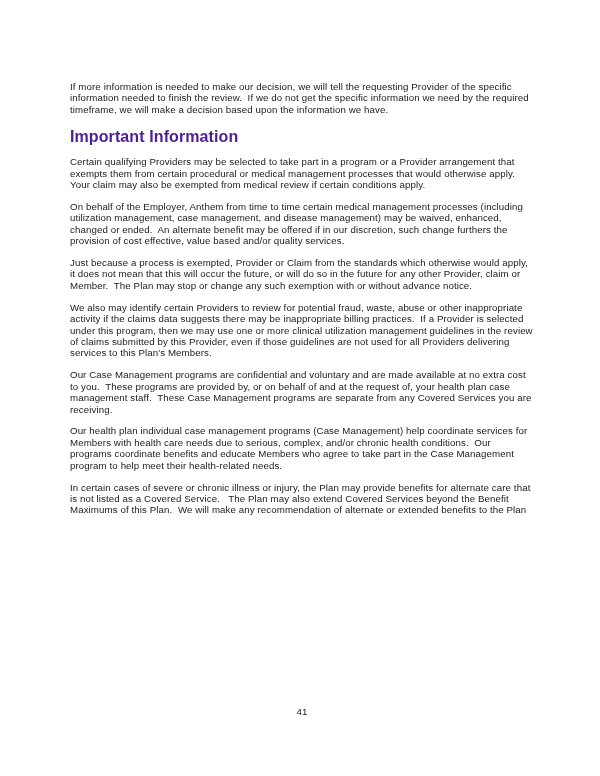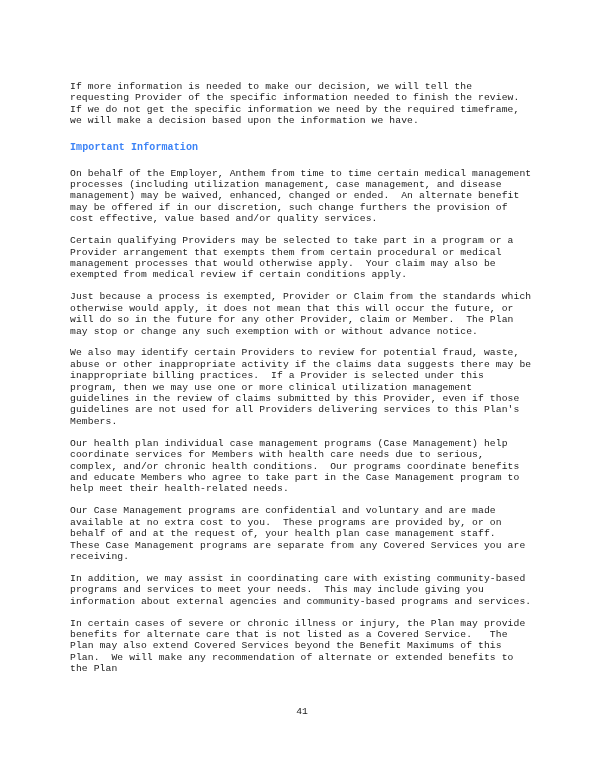--- a/index.html
+++ b/index.html
@@ -6,45 +6,45 @@
     margin: 0;
     padding: 0;
     background: #ffffff;
   }
   .page {
     position: relative;
     width: 600px;
     height: 716px;
     background: #ffffff;
     overflow: hidden;
-    font-family: Liberation Mono, monospace;
+    font-family: Liberation Sans, sans-serif;
     color: #1a1a1a;
   }
   .content {
     position: absolute;
     top: 81px;
     left: 70px;
     width: 464px;
   }
   p.body {
     margin: 0 0 10.5px 0;
     font-size: 9.7px;
     line-height: 11.4px;
     white-space: pre-wrap;
     letter-spacing: 0.1px;
   }
   p.body strong {
     font-weight: bold;
   }
   h2.section-heading {
     margin: 12.5px 0 10.5px 0;
-    font-size: 10px;
+    font-size: 16px;
     line-height: 18px;
     font-weight: bold;
-    color: #3b82f6;
+    color: #4c1d95;
     letter-spacing: 0.1px;
   }
   .footer {
     position: absolute;
     top: 706px;
     left: 2px;
     width: 600px;
     text-align: center;
     font-size: 9.7px;
     line-height: 11.4px;
@@ -54,27 +54,26 @@
 <body>
 
 <div class="page">
   <div class="content">
 
     <p class="body">If more information is needed to make our decision, we will tell the requesting Provider of the specific information needed to finish the review.  If we do not get the specific information we need by the required timeframe, we will make a decision based upon the information we have.</p>
 
 
     <h2 class="section-heading">Important Information</h2>
 
+    <p class="body">Certain qualifying Providers may be selected to take part in a program or a Provider arrangement that exempts them from certain procedural or medical management processes that would otherwise apply.  Your claim may also be exempted from medical review if certain conditions apply.</p>
     <p class="body">On behalf of the Employer, Anthem from time to time certain medical management processes (including utilization management, case management, and disease management) may be waived, enhanced, changed or ended.  An alternate benefit may be offered if in our discretion, such change furthers the provision of cost effective, value based and/or quality services.</p>
-    <p class="body">Certain qualifying Providers may be selected to take part in a program or a Provider arrangement that exempts them from certain procedural or medical management processes that would otherwise apply.  Your claim may also be exempted from medical review if certain conditions apply.</p>
     <p class="body">Just because a process is exempted, Provider or Claim from the standards which otherwise would apply, it does not mean that this will occur the future, or will do so in the future for any other Provider, claim or Member.  The Plan may stop or change any such exemption with or without advance notice.</p>
     <p class="body">We also may identify certain Providers to review for potential fraud, waste, abuse or other inappropriate activity if the claims data suggests there may be inappropriate billing practices.  If a Provider is selected under this program, then we may use one or more clinical utilization management guidelines in the review of claims submitted by this Provider, even if those guidelines are not used for all Providers delivering services to this Plan's Members.</p>
 
 
+    <p class="body">Our Case Management programs are confidential and voluntary and are made available at no extra cost to you.  These programs are provided by, or on behalf of and at the request of, your health plan case management staff.  These Case Management programs are separate from any Covered Services you are receiving.</p>
     <p class="body">Our health plan individual case management programs (Case Management) help coordinate services for Members with health care needs due to serious, complex, and/or chronic health conditions.  Our programs coordinate benefits and educate Members who agree to take part in the Case Management program to help meet their health-related needs.</p>
-    <p class="body">Our Case Management programs are confidential and voluntary and are made available at no extra cost to you.  These programs are provided by, or on behalf of and at the request of, your health plan case management staff.  These Case Management programs are separate from any Covered Services you are receiving.</p>
-    <p class="body">In addition, we may assist in coordinating care with existing community-based programs and services to meet your needs.  This may include giving you information about external agencies and community-based programs and services.</p>
     <p class="body">In certain cases of severe or chronic illness or injury, the Plan may provide benefits for alternate care that is not listed as a Covered Service.   The Plan may also extend Covered Services beyond the Benefit Maximums of this Plan.  We will make any recommendation of alternate or extended benefits to the Plan</p>
 
   </div>
 
   <div class="footer">41</div>
 </div>
 
 </body></html>

